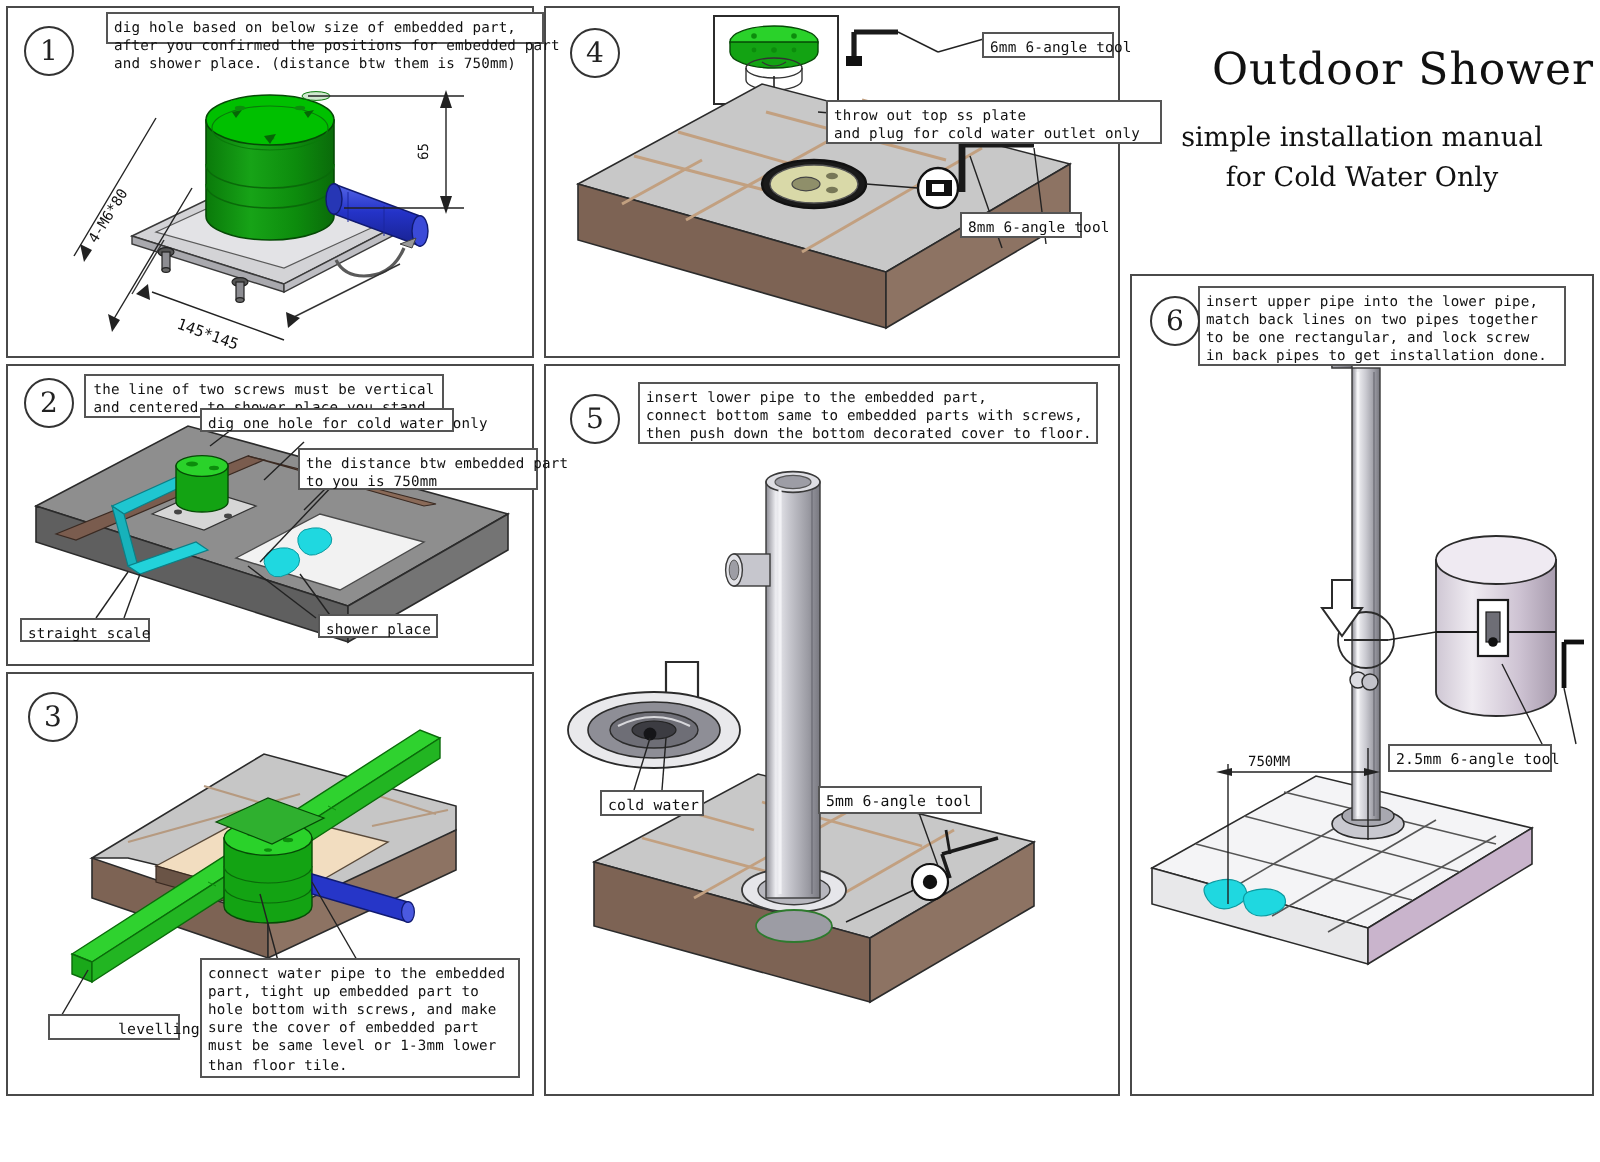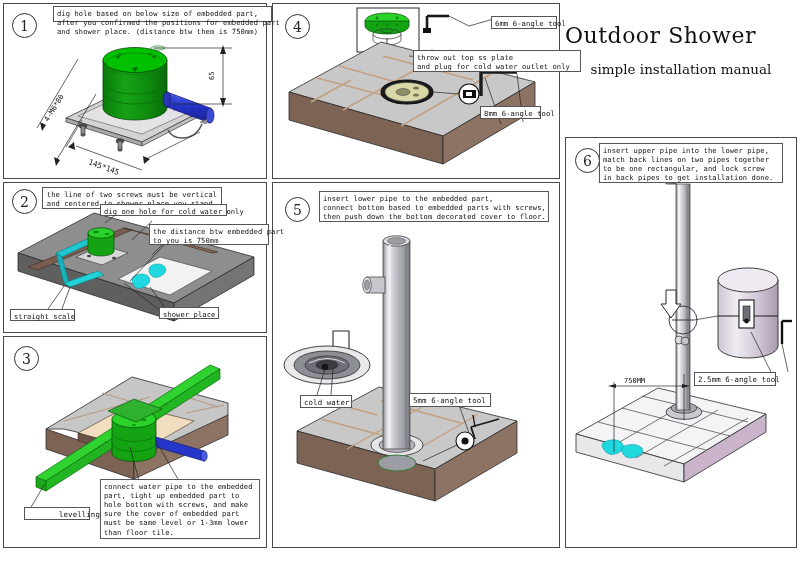--- a/index.html
+++ b/index.html
@@ -22,35 +22,36 @@
            border-radius:50%;display:flex;align-items:center;justify-content:center;
            font-size:14px;color:#222;font-family:"DejaVu Serif","Liberation Serif",serif;
            background:#fff;z-index:12;}
 
   
   .callout{position:absolute;border:1px solid #555;background:#fff;
            font-size:7.1px;line-height:9.2px;color:#111;padding:1.5px 3px;
            letter-spacing:.1px;white-space:pre;z-index:11;box-sizing:border-box;}
 
   
-  .t1{position:absolute;left:0;top:20px;width:232px;text-align:left;font-size:22px;
+  .t1{position:absolute;left:0;top:20px;width:232px;text-align:right;font-size:22px;
       color:#111;font-family:"DejaVu Serif","Liberation Serif",serif;letter-spacing:.5px;}
   .t2{position:absolute;left:0;top:56px;width:232px;text-align:center;font-size:13.5px;
       color:#111;font-family:"DejaVu Serif","Liberation Serif",serif;line-height:20px;}
   svg{position:absolute;left:0;top:0;overflow:visible;}
 </style>
 </head>
 <body>
 
 <div class="sheet">
 
   <div id="titleBox">
     <div class="t1">Outdoor Shower</div>
     <div class="t2">
       <span>simple installation manual</span><br>
+      <span>for Cold Water Only</span>
     </div>
   </div>
 
   <div class="panel" id="panel1">
     <div class="stepnum" style="left:8px;top:9px;">1</div>
     <div class="callout" style="left:37px;top:2px;width:219px;height:16px;margin-left:12px;">dig hole based on below size of embedded part,
 after you confirmed the positions for embedded part
 and shower place. (distance btw them is 750mm)</div>
 
     <svg width="264" height="176">
@@ -345,21 +346,21 @@
 
     <div class="callout" style="left:218px;top:12px;width:66px;height:13px;font-size:7.2px;">6mm 6-angle tool</div>
     <div class="callout" style="left:140px;top:46px;width:168px;height:22px;">throw out top ss plate
 and plug for cold water outlet only</div>
     <div class="callout" style="left:207px;top:102px;width:61px;height:13px;font-size:7.2px;">8mm 6-angle tool</div>
   </div>
 
   <div class="panel" id="panel5">
     <div class="stepnum" style="left:12px;top:14px;">5</div>
     <div class="callout" style="left:46px;top:8px;width:230px;height:31px;">insert lower pipe to the embedded part,
-connect bottom based to embedded parts with screws,
+connect bottom same to embedded parts with screws,
 then push down the bottom decorated cover to floor.</div>
 
     <svg width="288" height="366">
       <defs>
         <linearGradient id="gpipe5" x1="0" y1="0" x2="1" y2="0">
           <stop offset="0%" stop-color="#8c8c94"></stop>
             <stop offset="18%" stop-color="#ededf1"></stop>
           <stop offset="45%" stop-color="#c4c4cb"></stop>
             <stop offset="78%" stop-color="#9b9ba3"></stop>
           <stop offset="100%" stop-color="#787880"></stop>

